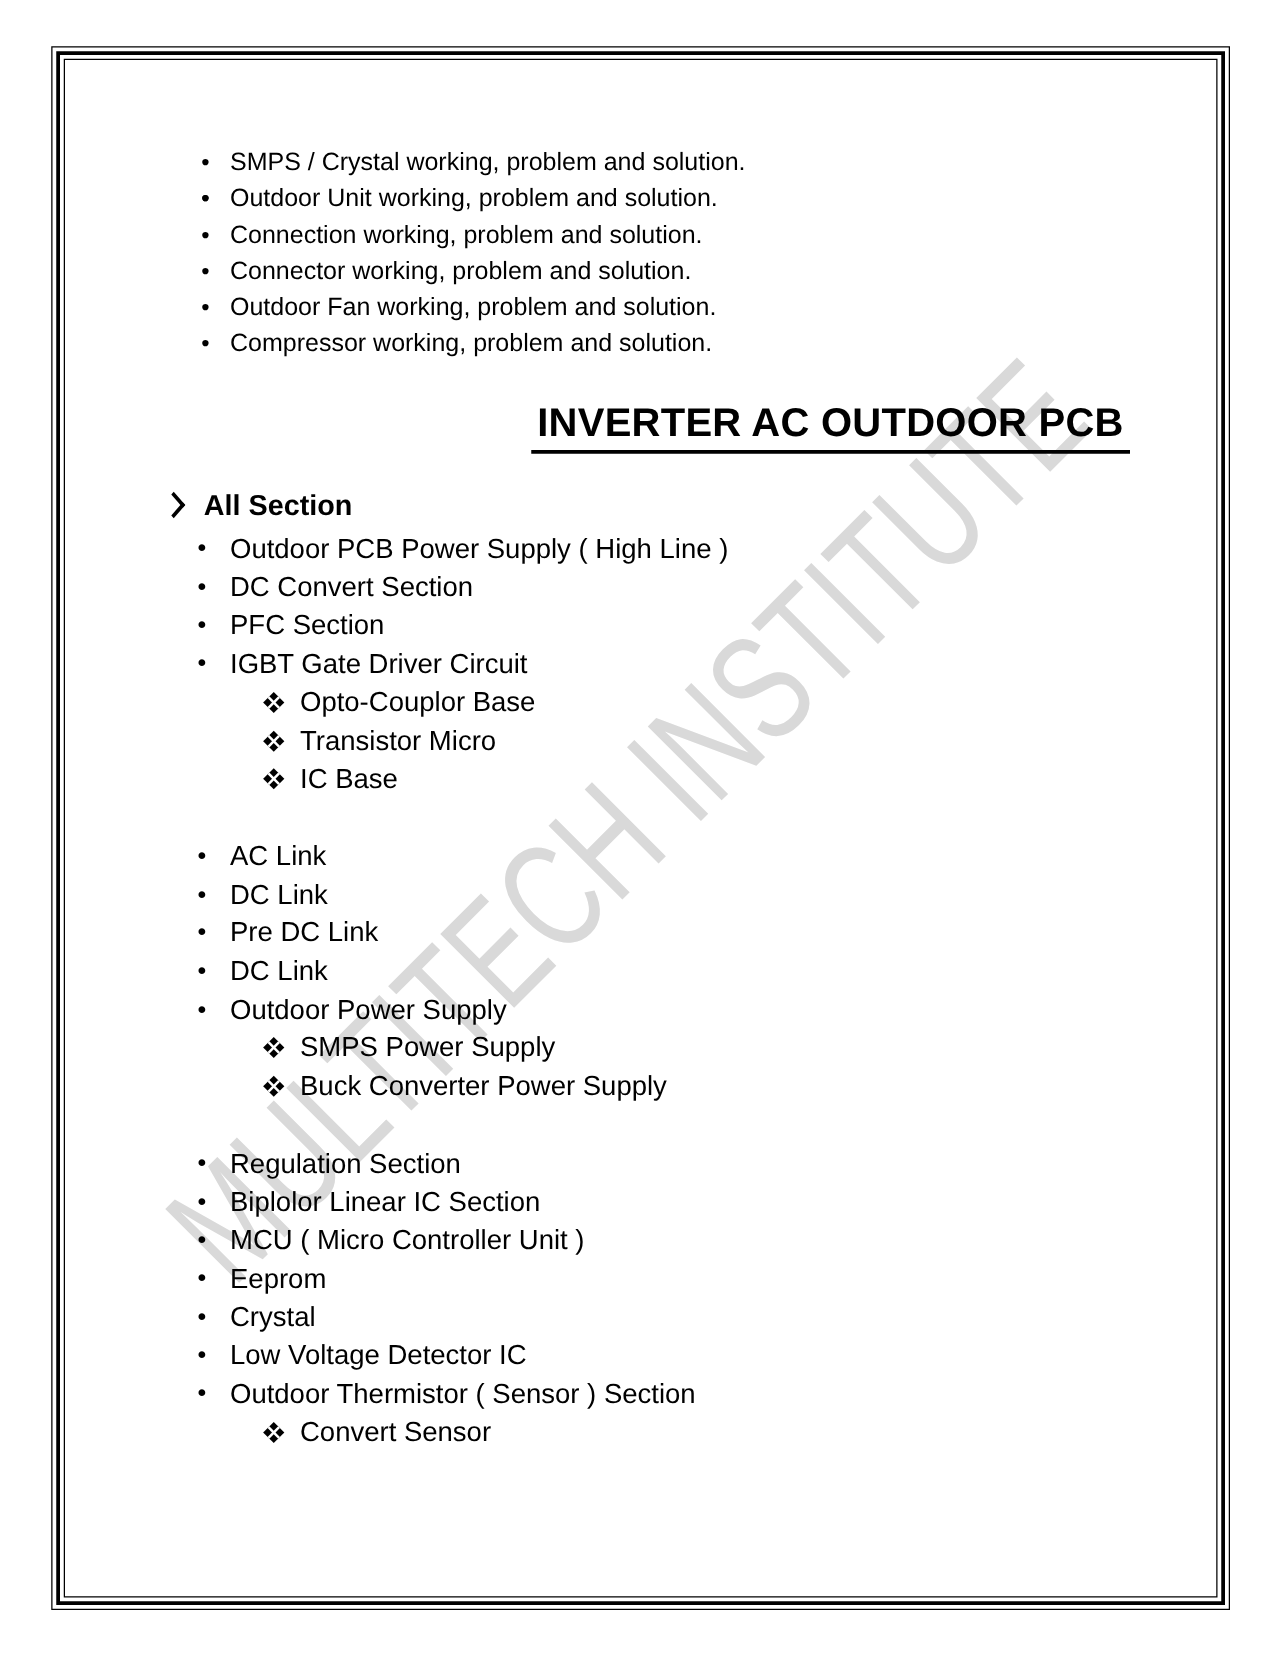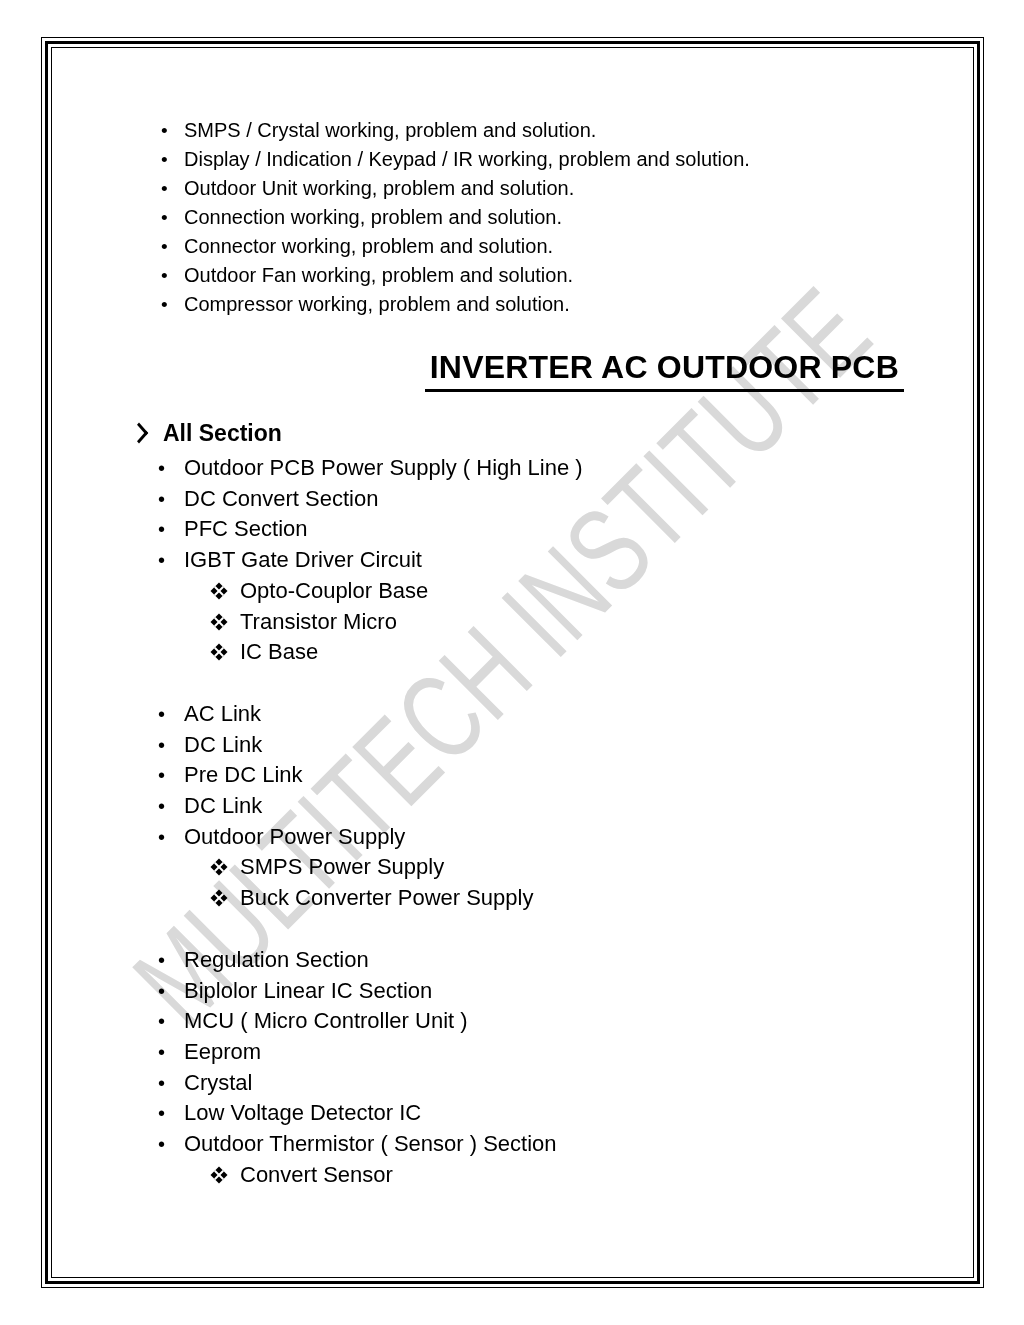--- a/index.html
+++ b/index.html
@@ -95,21 +95,21 @@
   <div class="frame-outer">
     <div class="frame-mid">
       <div class="frame-inner"></div>
     </div>
   </div>
 
   <div class="content">
 
     <div class="intro" id="intro-list">
         <div class="row l1"><span class="bullet-glyph">•</span><span class="txt">SMPS / Crystal working, problem and solution.</span></div>
-        <div class="row l1"><span class="bullet-glyph">•</span><span class="txt">Display / Indication / Keypad / IR working, problem and solution.</span></div>
+        <div class="row l1"><span class="bullet-glyph">•</span></div>
         <div class="row l1"><span class="bullet-glyph">•</span><span class="txt">Outdoor Unit working, problem and solution.</span></div>
         <div class="row l1"><span class="bullet-glyph">•</span><span class="txt">Connection working, problem and solution.</span></div>
         <div class="row l1"><span class="bullet-glyph">•</span><span class="txt">Connector working, problem and solution.</span></div>
         <div class="row l1"><span class="bullet-glyph">•</span><span class="txt">Outdoor Fan working, problem and solution.</span></div>
         <div class="row l1"><span class="bullet-glyph">•</span><span class="txt">Compressor working, problem and solution.</span></div>
       </div>
 
     <div class="title-wrap">
       <span class="title-text">INVERTER AC OUTDOOR PCB</span>
     </div>

